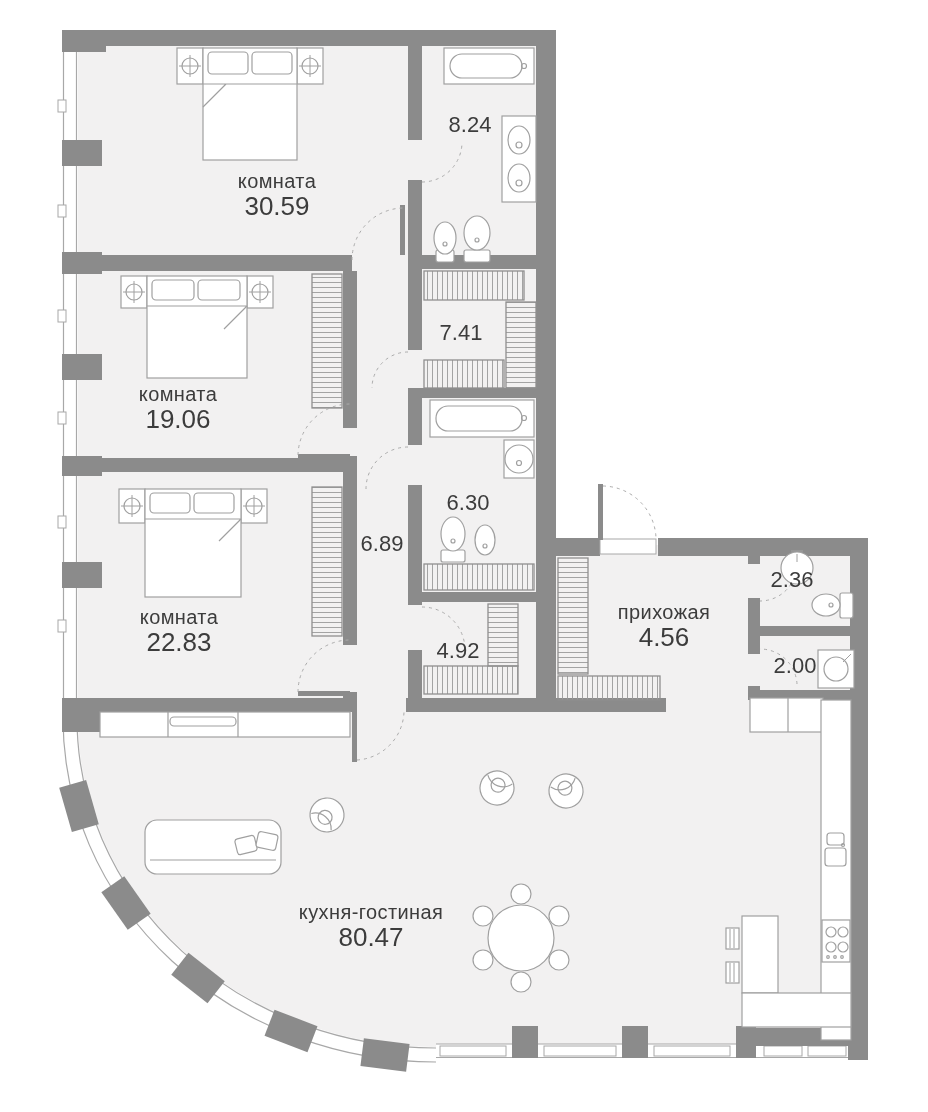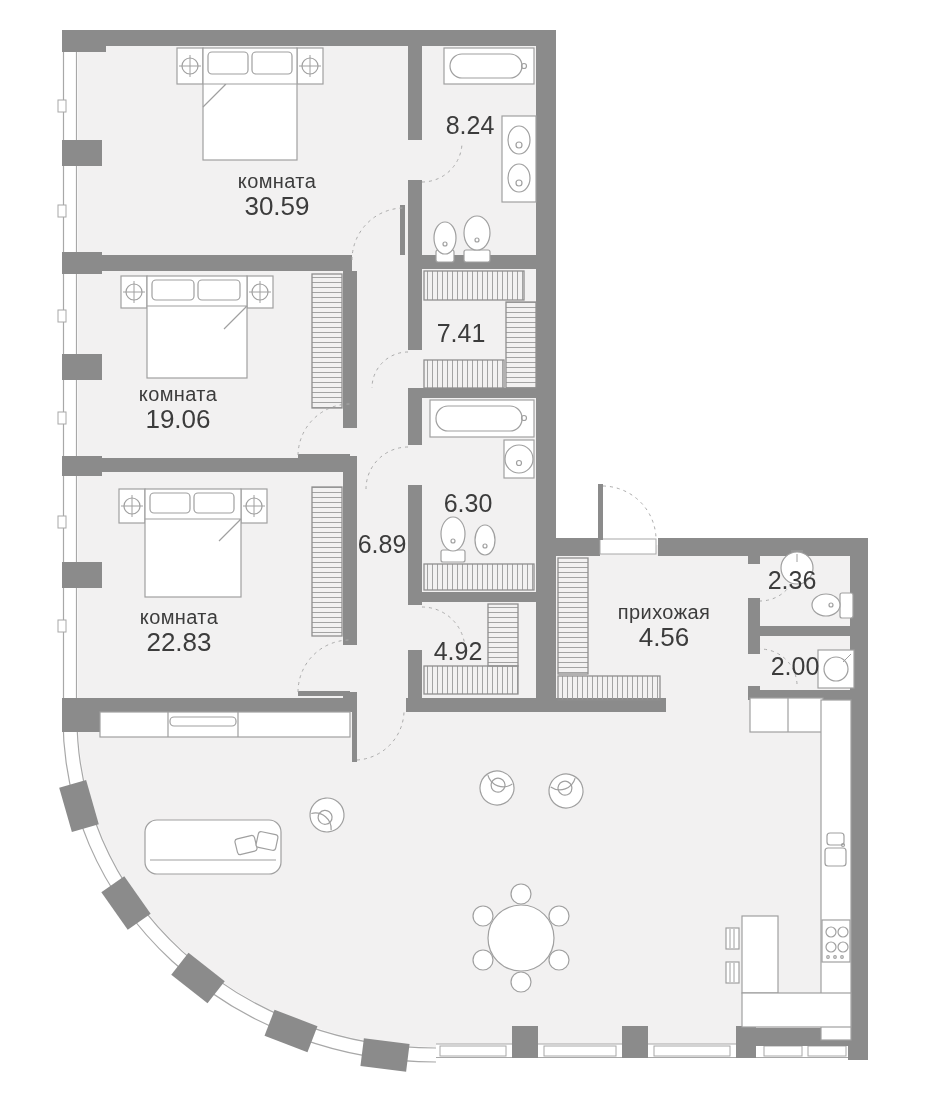--- a/index.html
+++ b/index.html
@@ -15,21 +15,21 @@
   .leaf{fill:var(--wall,#8b8b8b);}
   .winline{stroke:#a8a8a8;stroke-width:1.2;fill:none;}
   .winband{fill:#ffffff;}
   .sill{fill:#ffffff;stroke:#a8a8a8;stroke-width:1;}
   .wrdV{fill:url(#hatchV);stroke:#8f8f8f;stroke-width:1.3;}
   .wrdH{fill:url(#hatchH);stroke:#8f8f8f;stroke-width:1.3;}
   .room-label{position:absolute;transform:translate(-50%,-50%);text-align:center;
     color:var(--label,#3c3c3c);line-height:1.12;white-space:nowrap;z-index:5;}
   .room-name{font-size:20px;letter-spacing:.4px;}
   .room-area{font-size:26px;}
-  .area-only .room-area{font-size:25px;}
+  .area-only .room-area{font-size:22px;}
   #watermark{position:absolute;left:460px;top:552px;transform:translate(-50%,-50%);
     font-size:92px;font-weight:600;letter-spacing:12px;color:rgba(255,255,255,.82);
     white-space:nowrap;z-index:9;pointer-events:none;}
 </style>
 </head>
 <body>
 
 <div id="plan">
 <svg width="928" height="1112" viewBox="0 0 928 1112">
   <defs>
@@ -312,20 +312,24 @@
       <div class="room-area">30.59</div>
 </div>
 <div class="room-label" style="left:178px;top:409px;">
   <div class="room-name">комната</div>
       <div class="room-area">19.06</div>
 </div>
 <div class="room-label" style="left:179px;top:632px;">
   <div class="room-name">комната</div>
       <div class="room-area">22.83</div>
 </div>
+<div class="room-label" style="left:371px;top:927px;">
+  <div class="room-name">кухня-гостиная</div>
+      <div class="room-area">80.47</div>
+</div>
 <div class="room-label" style="left:664px;top:627px;">
   <div class="room-name">прихожая</div>
       <div class="room-area">4.56</div>
 </div>
 <div class="room-label area-only" style="left:470px;top:125px;">
   <div class="room-area">8.24</div>
 </div>
 <div class="room-label area-only" style="left:461px;top:333px;">
   <div class="room-area">7.41</div>
 </div>

